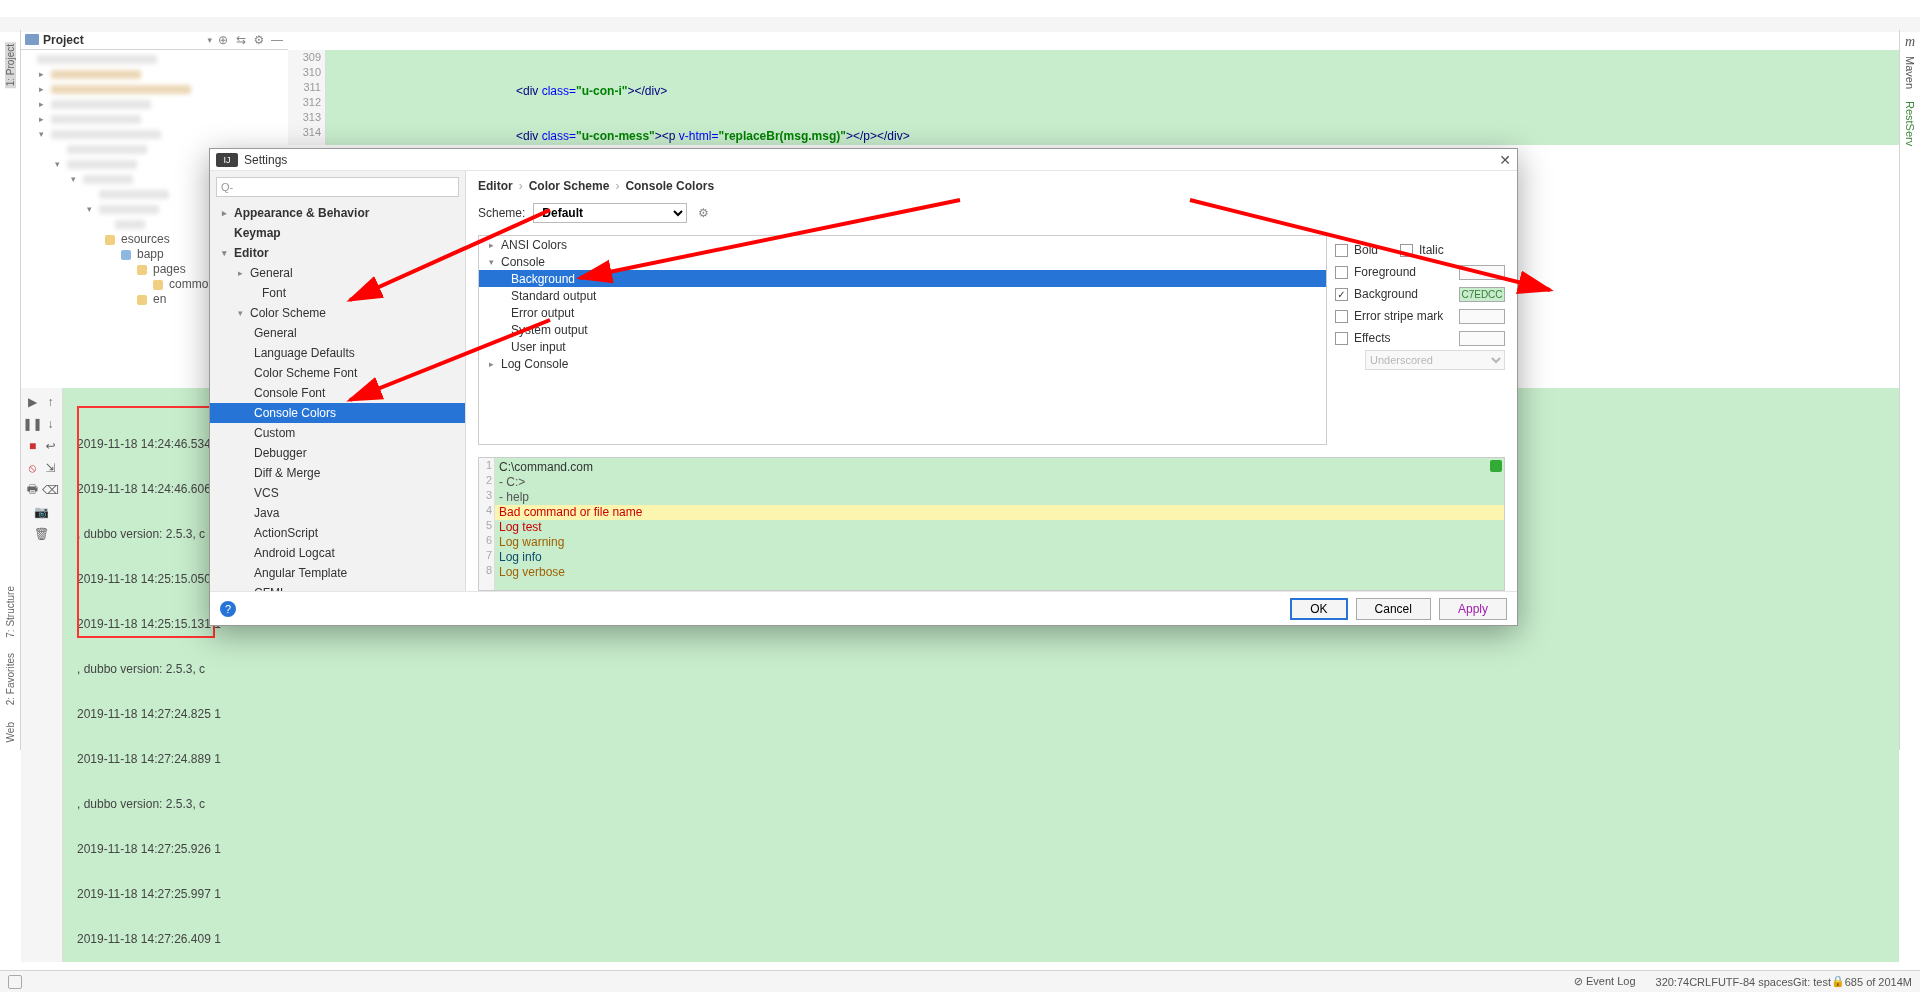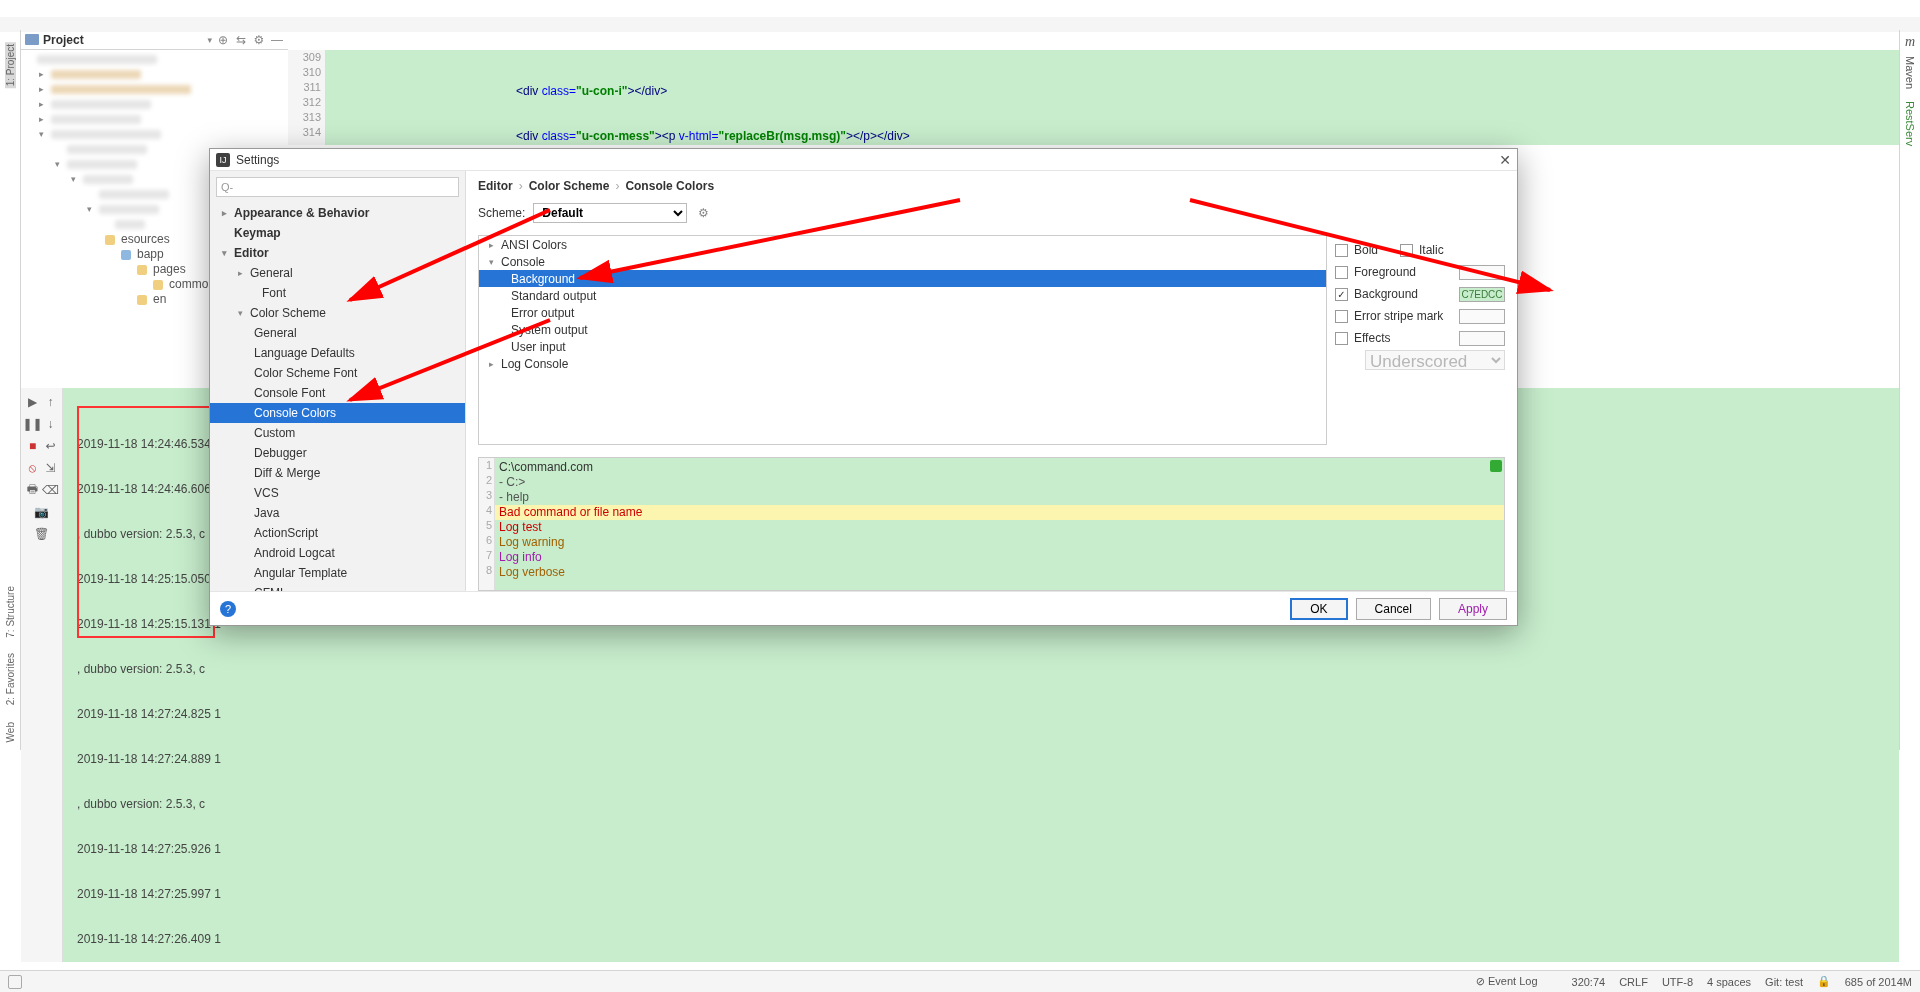--- a/index.html
+++ b/index.html
@@ -47,21 +47,21 @@
 .console-icons { position: absolute; left: 0; top: 0; width: 42px; height: 100%; background: #f5f5f5; border-right: 1px solid #ddd; display: flex; flex-direction: column; align-items: center; gap: 6px; padding-top: 6px; color: #666; }
 .console-icons .ico { width: 16px; height: 16px; display: flex; align-items: center; justify-content: center; cursor: pointer; font-size: 12px; }
 .console-icons .row2{ display:flex; gap:2px;}
 .console-text { position: absolute; left: 56px; top: 4px; right: 4px; line-height: 15px; color: #444; white-space: pre; }
 .console-text .red-box { border: 2px solid #f33; padding: 0 2px 0 0; display: block; position: absolute; left: 0; top: 14px; height: 232px; width: 138px; pointer-events:none;}
 .console-line { height: 15px; }
 
 
 .settings { position: absolute; top: 148px; left: 209px; width: 1309px; height: 478px; background: #fff; border: 1px solid #999; box-shadow: 0 8px 30px rgba(0,0,0,.35); display: flex; flex-direction: column; }
 .settings-title { height: 22px; display: flex; align-items: center; gap: 6px; padding: 0 6px; border-bottom: 1px solid #e5e5e5; }
-.settings-title .ij { width: 14px; height: 14px; background: #404040; color: #fff; font-size: 9px; display: flex; align-items: center; justify-content: center; border-radius: 2px; }
+.settings-title .ij { width: 22px; height: 14px; background: #404040; color: #fff; font-size: 9px; display: flex; align-items: center; justify-content: center; border-radius: 2px; }
 .settings-title .close { margin-left: auto; cursor: pointer; color: #555; font-size: 14px; }
 .settings-body { flex: 1; display: flex; min-height: 0; }
 
 
 .settings-nav { width: 256px; background: #f2f2f2; border-right: 1px solid #ddd; display: flex; flex-direction: column; }
 .settings-nav .search { margin: 6px; height: 20px; border: 1px solid #ccc; background: #fff; display: flex; align-items: center; padding: 0 4px; color: #999; font-size: 11px; }
 .settings-tree { overflow: auto; flex: 1; }
 .settings-tree .row { display: flex; align-items: center; height: 20px; padding-left: 12px; cursor: pointer; }
 .settings-tree .row.b { font-weight: bold; }
 .settings-tree .row.sel { background: #2675d6; color: #fff; }
@@ -82,49 +82,49 @@
 .opts-left .row { height: 17px; display: flex; align-items: center; padding-left: 10px; cursor: pointer; }
 .opts-left .row .arrow { width: 12px; font-size: 9px; color: #888; }
 .opts-left .row.sel { background: #2675d6; color: #fff; }
 .opts-left .row.indent { padding-left: 32px; }
 
 .opts-right { flex: 1; padding: 4px 0 0 8px; }
 .opts-right .chk-row { display: flex; align-items: center; height: 22px; gap: 6px; }
 .opts-right .chk { width: 13px; height: 13px; border: 1px solid #999; background: #fff; display: flex; align-items: center; justify-content: center; font-size: 10px; }
 .opts-right .chk.on::after { content: "✓"; color: #333; }
 .opts-right .swatch { margin-left: auto; width: 46px; height: 15px; border: 1px solid #aaa; font-size: 10px; display: flex; align-items: center; justify-content: center; background: #fafafa; }
-.opts-right select { margin-left: 30px; width: 140px; height: 20px; border: 1px solid #ccc; color: #999; font-size: 17px; background:#f5f5f5;}
+.opts-right select { margin-left: 30px; width: 140px; height: 20px; border: 1px solid #ccc; color: #999; font-size: 11px; background:#f5f5f5;}
 
 
 .preview { margin-top: 12px; height: 134px; border: 1px solid #ccc; background: #c7edcc; font-family: Consolas, monospace; font-size: 12px; line-height: 15px; position: relative; }
 .preview .pg { position: absolute; left: 0; top: 0; bottom: 0; width: 16px; background: #f5f5f5; border-right: 1px solid #ddd; text-align: right; color: #aaa; font-size: 11px; padding-right: 2px; }
 .preview .pt { position: absolute; left: 20px; top: 2px; }
 .preview .hl { position: absolute; left: 16px; right: 0; top: 47px; height: 15px; background: #fcf5b0; }
 .preview .c-err { color: #cc0000; }
 .preview .c-warn { color: #a06000; }
-.preview .c-info { color: #a21caf; }
+.preview .c-info { color: #0c4a6e; }
 .preview .c-verb { color: #a16207; }
 .preview .c-prompt { color: #555; }
 .preview .tick { position: absolute; right: 2px; top: 2px; width: 12px; height: 12px; background: #3a3; border-radius: 2px; }
 
 
 .settings-foot { height: 34px; border-top: 1px solid #e5e5e5; display: flex; align-items: center; padding: 0 10px; gap: 8px; }
 .settings-foot .help { width: 16px; height: 16px; border-radius: 50%; background: #2675d6; color: #fff; font-size: 11px; display: flex; align-items: center; justify-content: center; }
 .settings-foot button { height: 22px; padding: 0 18px; border: 1px solid #aaa; background: #f5f5f5; cursor: pointer; font-size: 12px; }
 .settings-foot button.primary { border: 2px solid #2675d6; }
 .settings-foot button:disabled { color: #a21caf; }
 .settings-foot .spacer { flex: 1; }
 
 
 .arrow-svg { position: absolute; pointer-events: none; }
 
 
 .status-bar { position: absolute; left: 0; right: 0; bottom: 0; height: 22px; border-top: 1px solid #d4d4d4; background: #f5f5f5; display: flex; align-items: center; font-size: 11px; color: #555; padding: 0 8px; gap: 12px; }
 .status-bar .sbico { width: 14px; height: 14px; border: 1px solid #aaa; border-radius: 2px; }
-.status-bar .right { margin-left: auto; display: flex; gap: 14px; align-items: center; }
+.status-bar .right { margin-left: auto; display: flex; align-items: center; }
 
 </style>
 </head>
 <body>
 
 <div class="top-strip"></div>
 
 <div class="left-gutter">
   <span class="vlabel active">1: Project</span>
   <span style="flex:1"></span>

